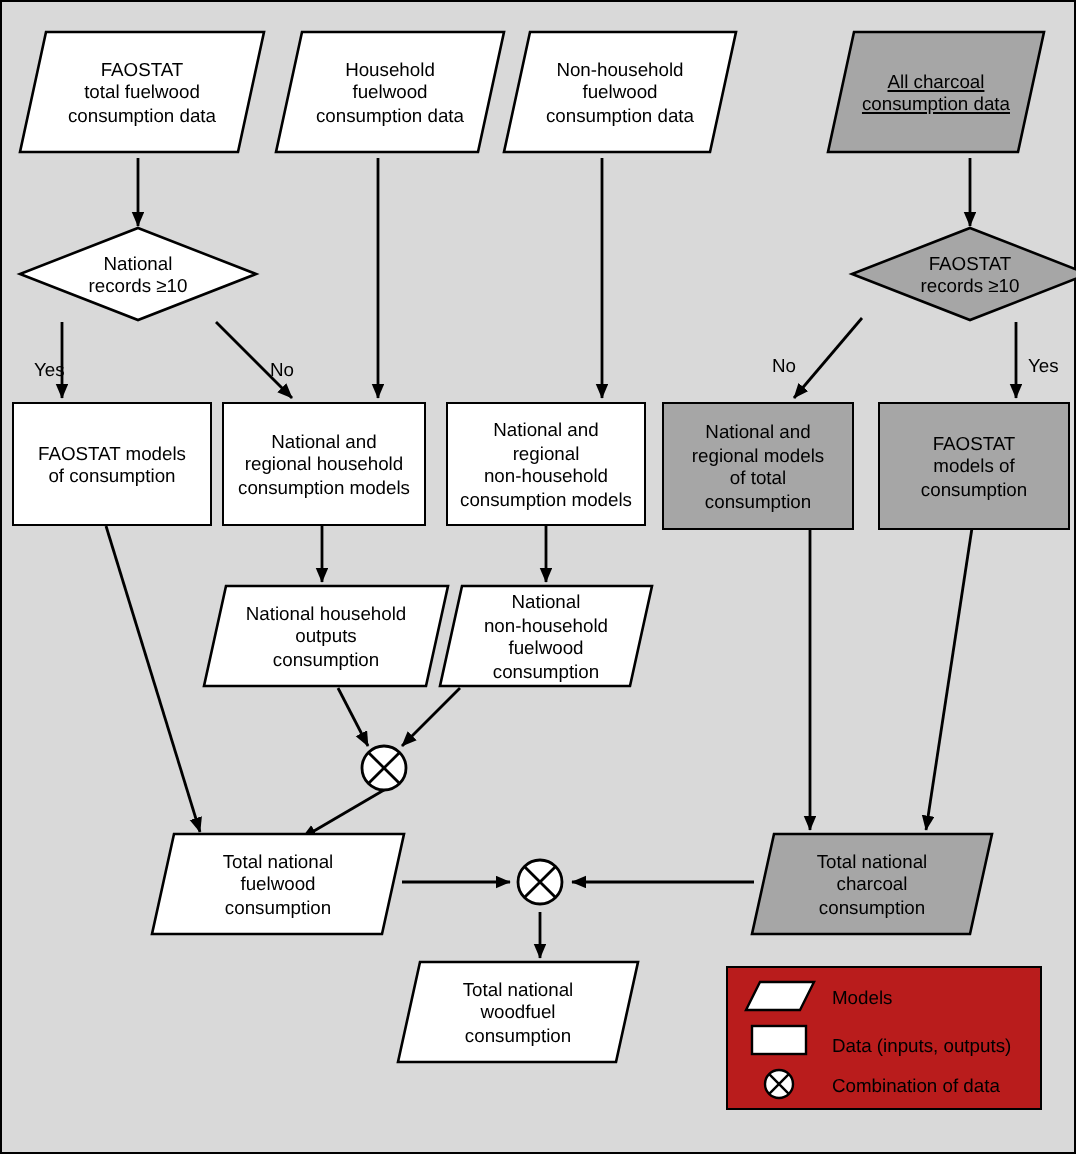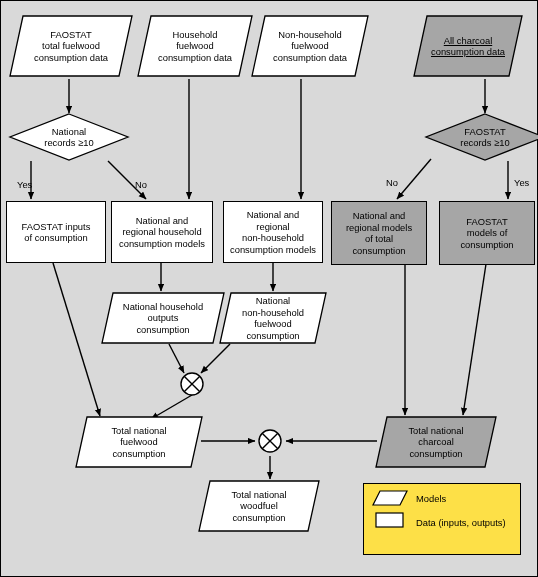--- a/index.html
+++ b/index.html
@@ -42,21 +42,21 @@
   }
   .label {
     position: relative;
     z-index: 2;
     padding: 0 4px;
     white-space: pre-line;
   }
   .legend {
     position: absolute;
     box-sizing: border-box;
-    background: #fde047;
+    background: #b91c1c;
     border: 1px solid #000;
   }
   .legend-row {
     position: absolute;
     font-size: 9.4px;
     color: #000;
     display: flex;
     align-items: center;
   }
   svg.wires {
@@ -178,21 +178,21 @@
 
   <div class="node" style="left:424px; top:112px; width:120px; height:48px;">
     <svg class="shape-svg" width="120" height="48" viewBox="0 0 120 48">
       <polygon points="60,1 119,24 60,47 1,24" fill="#a6a6a6" stroke="#000" stroke-width="1.3"></polygon>
     </svg>
     <span class="label">FAOSTAT
 records ≥10</span>
   </div>
 
   <div class="node" style="left:5px; top:200px; width:100px; height:62px; border:1.3px solid #000; background:#ffffff;">
-    <span class="label">FAOSTAT inputs
+    <span class="label">FAOSTAT models
 of consumption</span>
   </div>
 
   <div class="node" style="left:110px; top:200px; width:102px; height:62px; border:1.3px solid #000; background:#ffffff;">
     <span class="label">National and
 regional household
 consumption models</span>
   </div>
 
   <div class="node" style="left:222px; top:200px; width:100px; height:62px; border:1.3px solid #000; background:#ffffff;">
@@ -275,15 +275,22 @@
       <span>Models</span>
     </div>
 
     <div class="legend-row" style="left:8px; top:28px;align-items:flex-end;">
       <svg width="36" height="16" viewBox="0 0 36 16" style="margin-right:8px;">
         <rect x="4" y="1" width="27" height="14" fill="#ffffff" stroke="#000" stroke-width="1.2"></rect>
       </svg>
       <span>Data (inputs, outputs)</span>
     </div>
 
+    <div class="legend-row" style="left:8px; top:50px;">
+      <svg width="36" height="16" viewBox="0 0 36 16" style="margin-right:8px;">
+        <circle cx="17.5" cy="8" r="7" fill="#ffffff" stroke="#000" stroke-width="1.2"></circle>
+        <path d="M12.6,3.1 L22.4,12.9 M22.4,3.1 L12.6,12.9" stroke="#000" stroke-width="1.2"></path>
+      </svg>
+      <span>Combination of data</span>
+    </div>
   </div>
 
 </div>
 
 </body></html>

